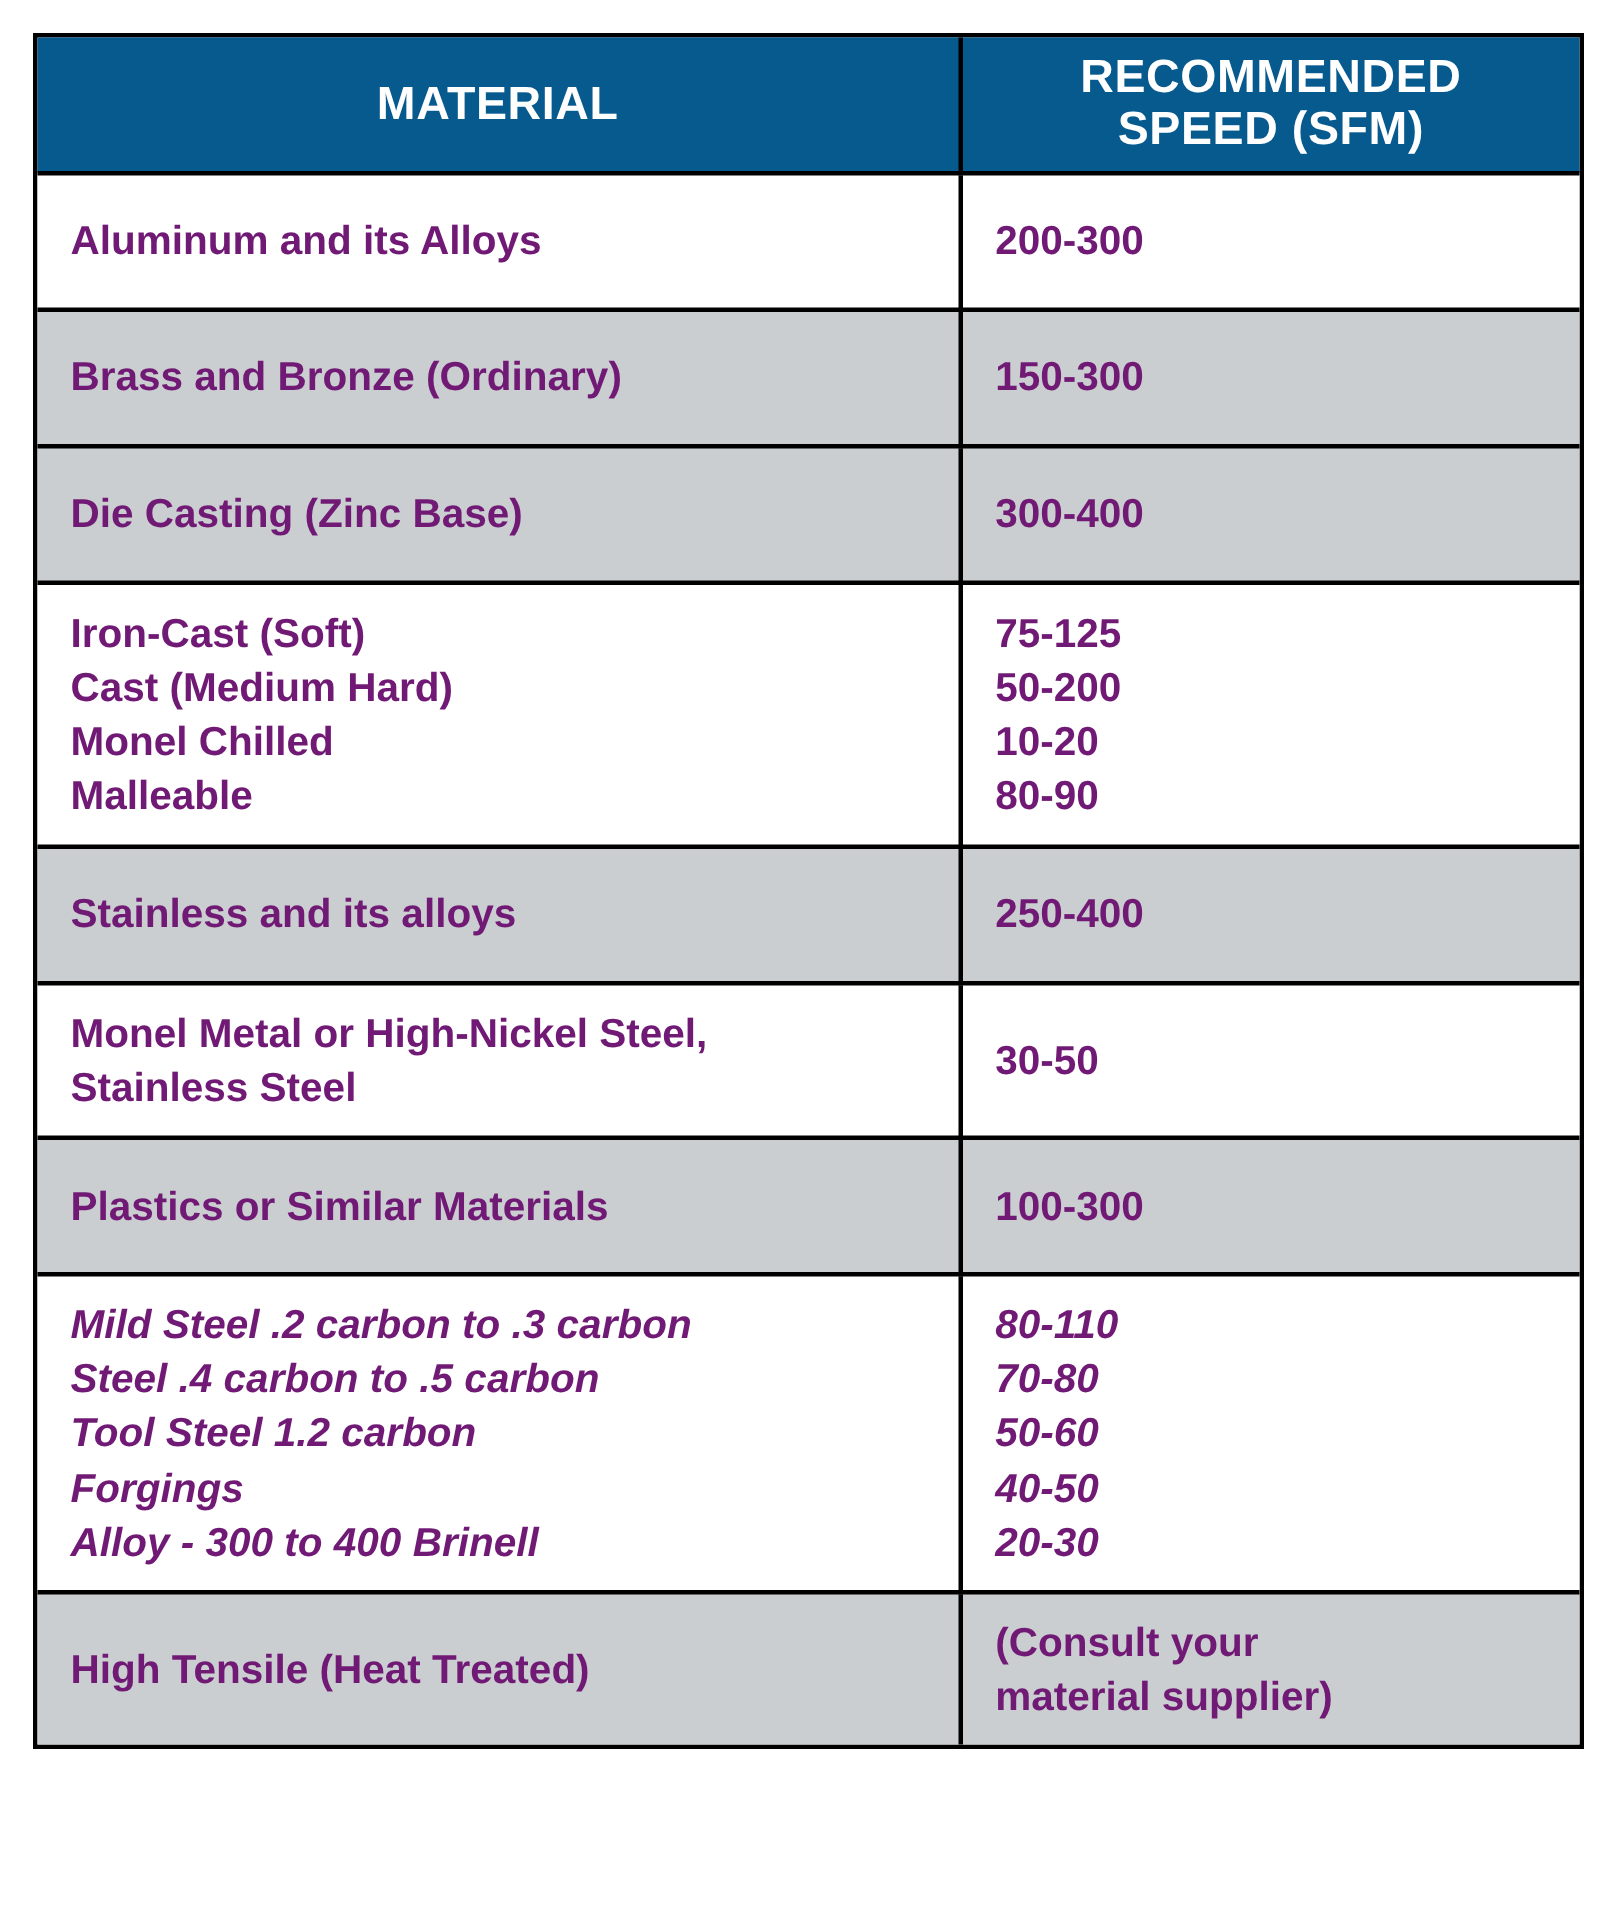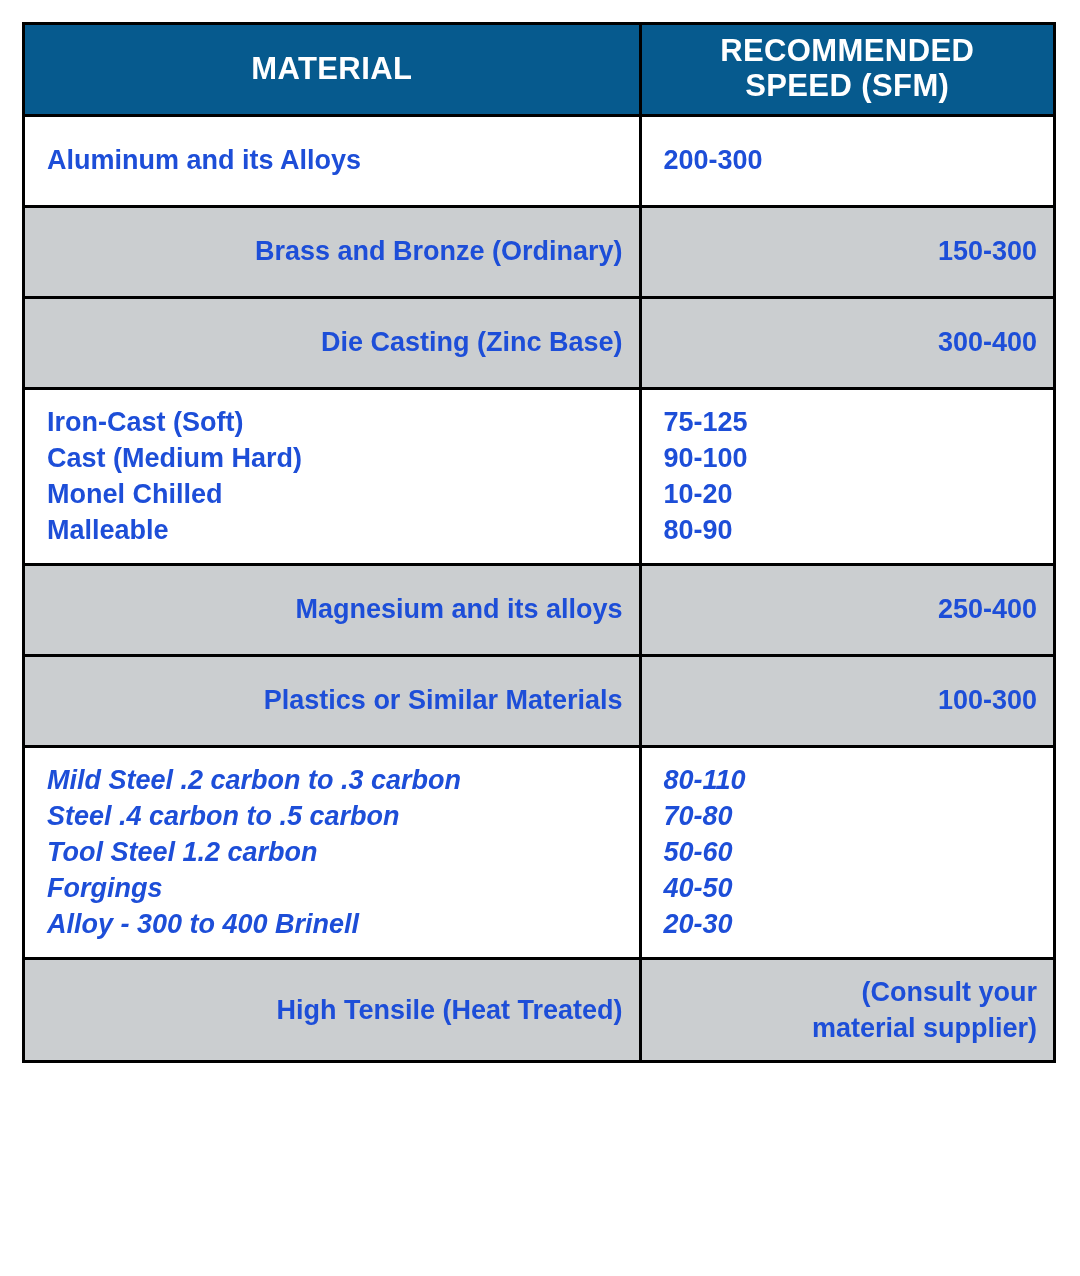--- a/index.html
+++ b/index.html
@@ -55,36 +55,35 @@
   }
   thead th .hdr-line {
     display: block;
     line-height: 1.14;
   }
 
   
   tbody td {
     font-size: 27px;
     font-weight: bold;
-    color: #1d4ed8;
+    color: #701a75;
     vertical-align: middle;
     border-bottom: 3px solid #000000;
     padding: 14px 16px 14px 22px;
     box-sizing: border-box;
     line-height: 1.28;
   }
   tbody td.cell-material {
     border-right: 3px solid #000000;
   }
   tbody tr:last-child td {
     border-bottom: none;
   }
   tbody tr.shade td {
     background: #CBCED0;
-    text-align: right;
   }
   tbody tr.plain td {
     background: #ffffff;
   }
   .cell-lines .line {
     display: block;
     white-space: pre;
   }
   
   tr.h1 td { height: 91px; }
@@ -158,35 +157,48 @@
               <div class="cell-lines">
                 <span class="line">Iron-Cast (Soft)</span>
                 <span class="line">Cast (Medium Hard)</span>
                 <span class="line">Monel Chilled</span>
                 <span class="line">Malleable</span>
               </div>
             </td>
             <td class="cell-speed stacked">
               <div class="cell-lines">
                 <span class="line">75-125</span>
-                <span class="line">90-100</span>
+                <span class="line">50-200</span>
                 <span class="line">10-20</span>
                 <span class="line">80-90</span>
               </div>
             </td>
           </tr>
           <tr class="shade h1">
             <td class="cell-material">
               <div class="cell-lines">
-                <span class="line">Magnesium and its alloys</span>
+                <span class="line">Stainless and its alloys</span>
               </div>
             </td>
             <td class="cell-speed">
               <div class="cell-lines">
                 <span class="line">250-400</span>
+              </div>
+            </td>
+          </tr>
+          <tr class="plain h2">
+            <td class="cell-material stacked">
+              <div class="cell-lines">
+                <span class="line">Monel Metal or High-Nickel Steel,</span>
+                <span class="line">Stainless Steel</span>
+              </div>
+            </td>
+            <td class="cell-speed stacked">
+              <div class="cell-lines">
+                <span class="line">30-50</span>
               </div>
             </td>
           </tr>
           <tr class="shade h1">
             <td class="cell-material">
               <div class="cell-lines">
                 <span class="line">Plastics or Similar Materials</span>
               </div>
             </td>
             <td class="cell-speed">

